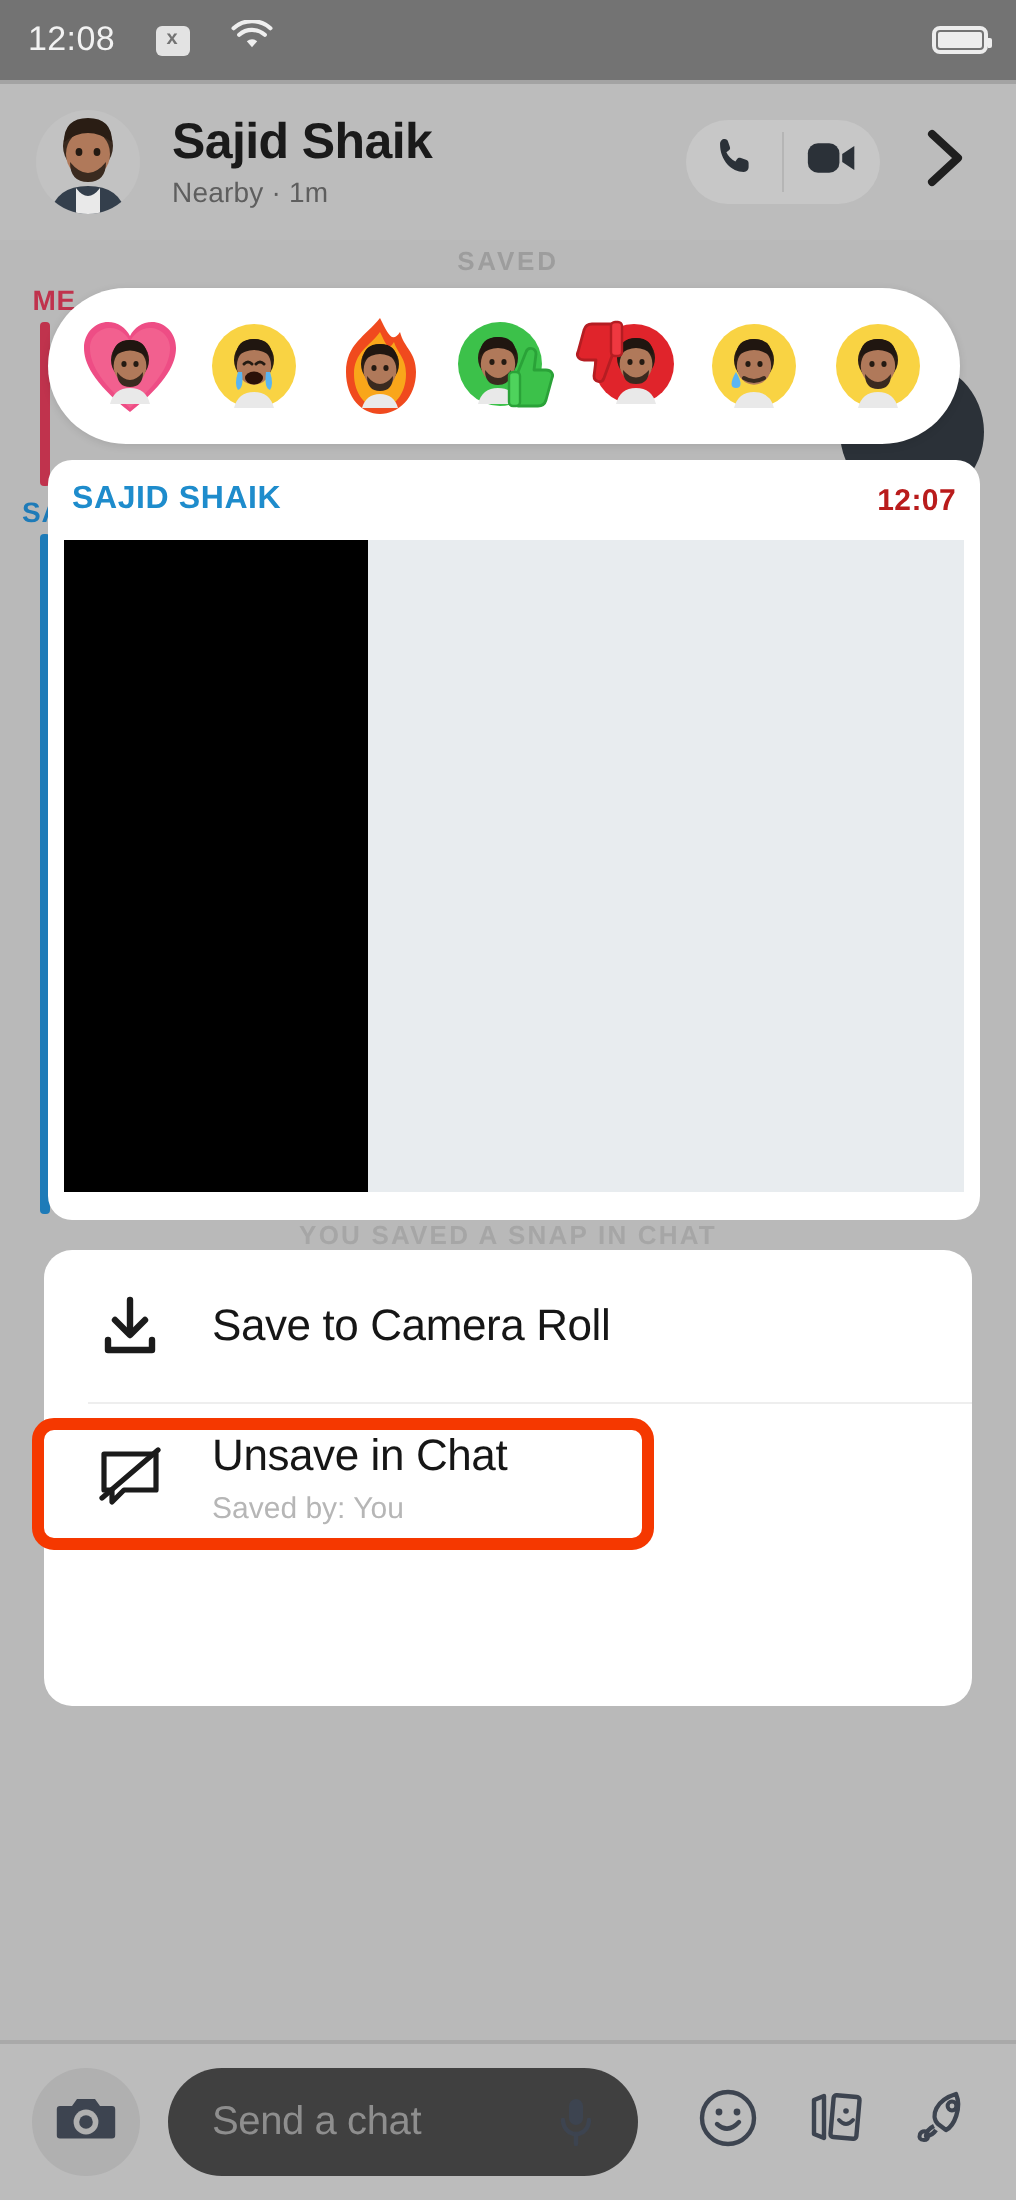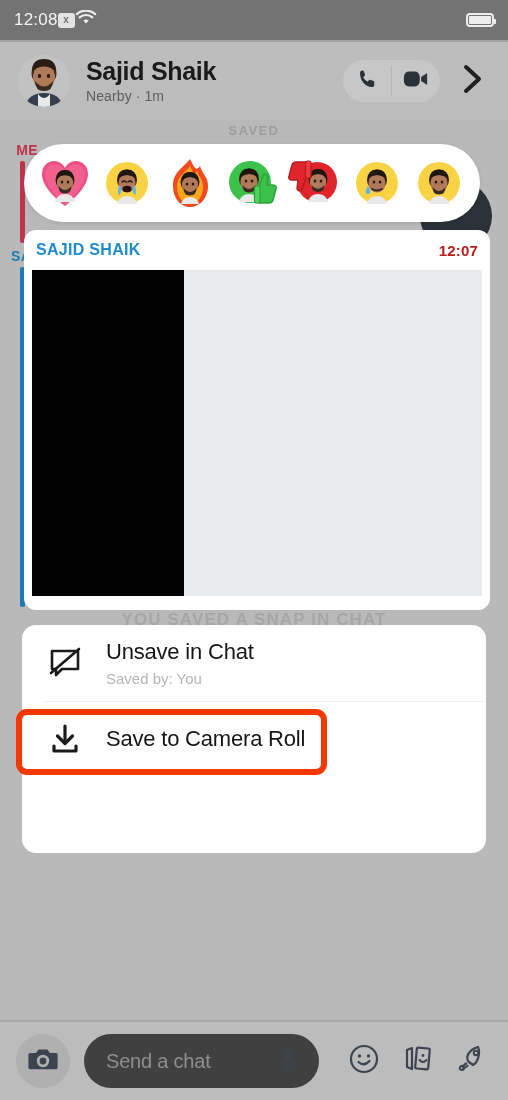--- a/index.html
+++ b/index.html
@@ -14,21 +14,21 @@
 
   
   #status-bar {
     position:absolute; left:0; top:0; width:508px; height:40px;
     background:#737373;
     display:flex; align-items:center; padding:0 14px;
   }
   #status-time {
     color:#f2f2f2; font-size:17px; font-weight:400; letter-spacing:.2px;
   }
-  .status-left { display:flex; align-items:center; gap:0; }
+  .status-left { display:flex; align-items:center; gap:20px; }
   .sb-xicon {
     width:17px; height:15px; border-radius:3px; background:#e3e3e3;
     display:flex; align-items:center; justify-content:center;
     color:#737373; font-size:10px; font-weight:700; line-height:1;
   }
   .sb-wifi { display:block; }
   .status-right { margin-left:auto; display:flex; align-items:center; }
   .sb-batt {
     width:28px; height:14px; border:2px solid #ededed; border-radius:4px;
     position:relative; display:flex; align-items:center; padding:1px;
@@ -138,21 +138,21 @@
     background:#e8ecef;
   }
   #snap-media-black {
     position:absolute; left:0; top:0; width:152px; height:100%;
     background:#000000;
   }
 
   
   #saved-status {
     position:absolute; left:0; top:490px; width:508px;
-    text-align:center; font-size:17px; font-weight:700; letter-spacing:1.1px;
+    text-align:center; font-size:13px; font-weight:700; letter-spacing:1.1px;
     color:#a6a6a6; z-index:3;
   }
 
   
   #action-sheet {
     position:absolute; left:22px; top:625px; width:464px; height:228px;
     background:#ffffff; border-radius:14px; z-index:10; overflow:hidden;
   }
   .menu-item {
     display:flex; align-items:center; padding:0 22px; height:76px;
@@ -402,41 +402,41 @@
     </div>
   </div>
 
   <div id="saved-status">YOU SAVED A SNAP IN CHAT</div>
 </div>
 
 <div id="action-sheet">
 
   <div class="menu-item">
     <span class="menu-icon">
-      <svg width="34" height="34" viewBox="0 0 34 34">
-        <path d="M4 5 h26 v18 h-16 l-6 6 v-6 h-4z" fill="none" stroke="#1b1b1b" stroke-width="2.6" stroke-linejoin="round"></path>
-        <line x1="3" y1="27" x2="31" y2="3" stroke="#1b1b1b" stroke-width="2.6" stroke-linecap="round"></line>
-      </svg>
-    </span>
-    <span class="menu-labels">
-      <span class="menu-title">Unsave in Chat</span>
-      <span class="menu-sub">Saved by: You</span>
-    </span>
-  </div>
-
-  <div class="menu-item">
-    <span class="menu-icon">
       <svg width="32" height="32" viewBox="0 0 32 32">
         <line x1="16" y1="3" x2="16" y2="19" stroke="#1b1b1b" stroke-width="3.2" stroke-linecap="round"></line>
         <path d="M8.5 13 L16 20.5 L23.5 13" fill="none" stroke="#1b1b1b" stroke-width="3.2" stroke-linecap="round" stroke-linejoin="round"></path>
         <path d="M5 23 v5 h22 v-5" fill="none" stroke="#1b1b1b" stroke-width="3.2" stroke-linecap="round" stroke-linejoin="round"></path>
       </svg>
     </span>
     <span class="menu-labels">
       <span class="menu-title">Save to Camera Roll</span>
+    </span>
+  </div>
+
+  <div class="menu-item">
+    <span class="menu-icon">
+      <svg width="34" height="34" viewBox="0 0 34 34">
+        <path d="M4 5 h26 v18 h-16 l-6 6 v-6 h-4z" fill="none" stroke="#1b1b1b" stroke-width="2.6" stroke-linejoin="round"></path>
+        <line x1="3" y1="27" x2="31" y2="3" stroke="#1b1b1b" stroke-width="2.6" stroke-linecap="round"></line>
+      </svg>
+    </span>
+    <span class="menu-labels">
+      <span class="menu-title">Unsave in Chat</span>
+      <span class="menu-sub">Saved by: You</span>
     </span>
   </div>
 
 
 </div>
 
 <div id="highlight-box" style="border-color: rgb(245, 56, 0);"></div>
 
 <div id="bottom-divider"></div>
 <div id="bottom-bar">

